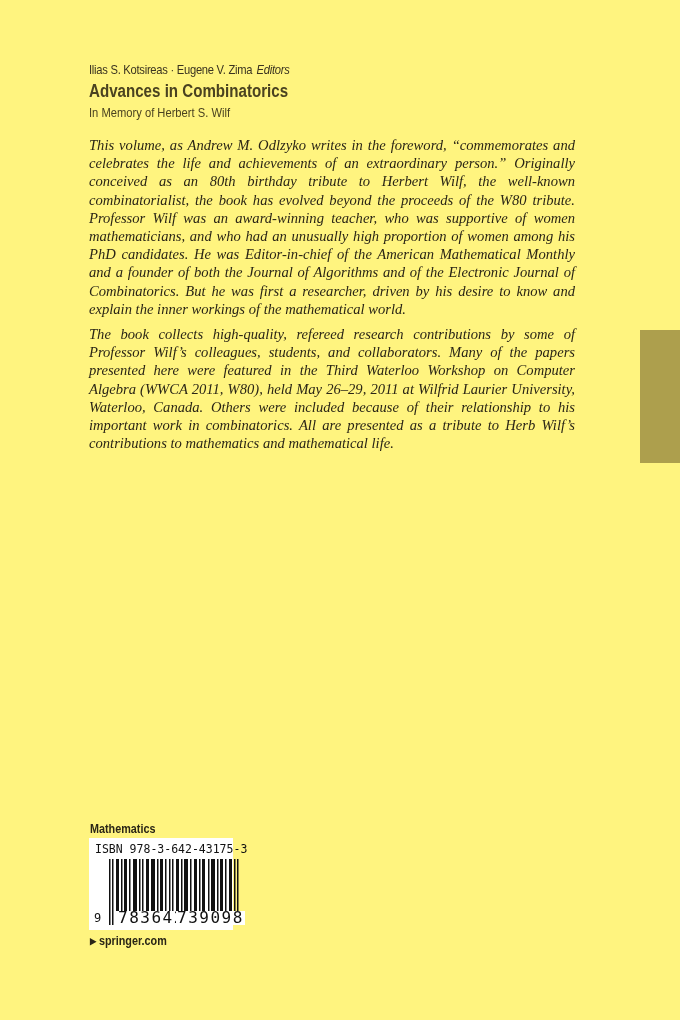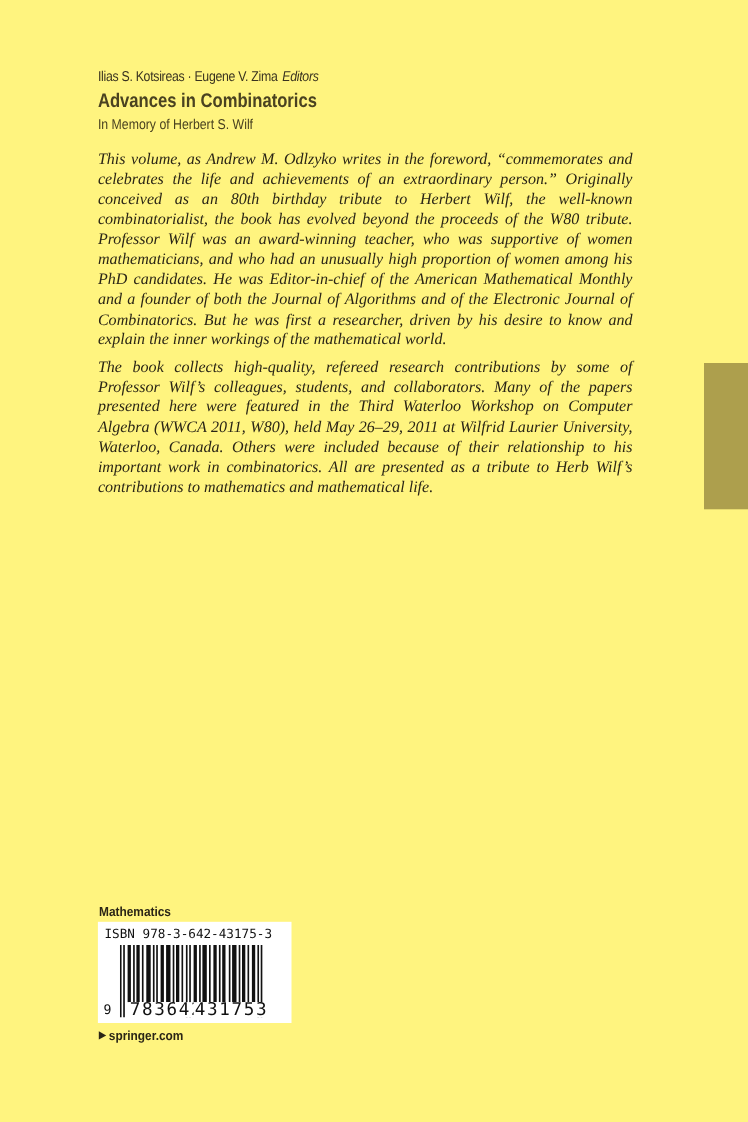--- a/index.html
+++ b/index.html
@@ -33,21 +33,21 @@
   .side-tab {
     position: absolute; left: 640px; top: 330px; width: 40px; height: 133px;
     background: #ad9f4d;
   }
   .subject {
     position: absolute; left: 90px; top: 822px;
     font-family: "Liberation Sans", sans-serif; font-size: 12px; font-weight: bold;
     color: #2a2516; transform: scaleX(0.9); transform-origin: left top;
   }
   .barcode-box {
-    position: absolute; left: 89px; top: 838px; width: 176px; height: 92px;
+    position: absolute; left: 89px; top: 838px; width: 144px; height: 92px;
     background: #ffffff;
   }
   .isbn-text {
     position: absolute; left: 6px; top: 4px; width: 150px;
     font-family: "DejaVu Sans Mono", monospace; font-size: 11.5px; letter-spacing: 0px;
     color: #111; white-space: nowrap;
   }
   .bars {
     position: absolute; left: 20px; top: 21px; width: 132px; height: 66px;
   }
@@ -120,19 +120,19 @@
         <rect x="108" y="0" width="1.5" height="52"></rect>
       <rect x="111" y="0" width="3" height="52"></rect>
         <rect x="116" y="0" width="1.5" height="52"></rect>
       <rect x="120" y="0" width="3" height="52"></rect>
         <rect x="125" y="0" width="1.5" height="66"></rect>
       <rect x="128" y="0" width="1.5" height="66"></rect>
     </g>
   </svg>
   <span class="digits-left">9</span>
   <span class="digits-a">783642</span>
-  <span class="digits-b">431753</span>
+  <span class="digits-b">739098</span>
 </div>
 
 <div class="publisher">
   <span class="arrow">▶</span>
   <span>springer.com</span>
 </div>
 
 </body></html>

